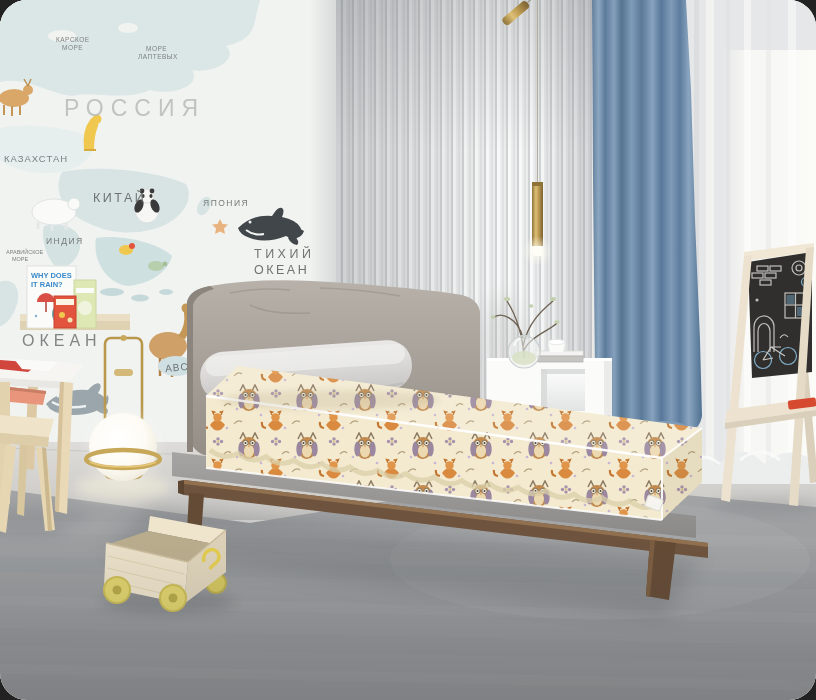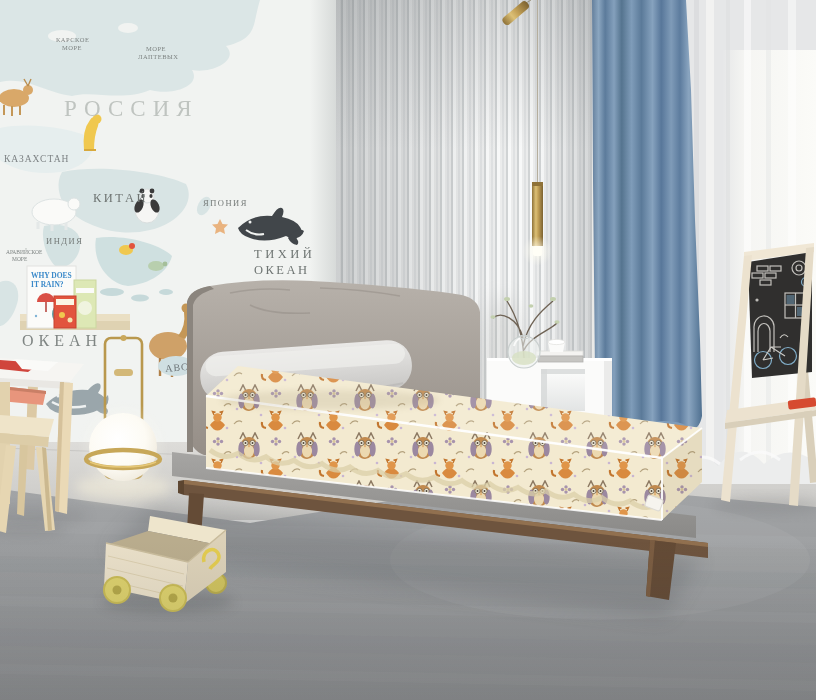--- a/index.html
+++ b/index.html
@@ -1,19 +1,20 @@
 <!DOCTYPE html>
 <html><head>
 <meta charset="utf-8">
 <style>
   html,body{margin:0;padding:0;background:#222;}
   .stage{
     position:relative;width:816px;height:700px;overflow:hidden;
-    font-family:Liberation Serif, serif;
+    font-family:Liberation Sans, sans-serif;
     background:#e9e9e7;
+    border-radius:27px;
   }
   .stage svg{position:absolute;left:0;top:0;}
   .overlay-panel{
     position:absolute;left:30px;top:72px;width:434px;
     padding:4px 14px 9px 8px;border-radius:14px;
     background:rgba(255,255,255,0.48);
     z-index:5;
   }
   .overlay-title{
     font-size:26px;font-weight:bold;letter-spacing:0.5px;

